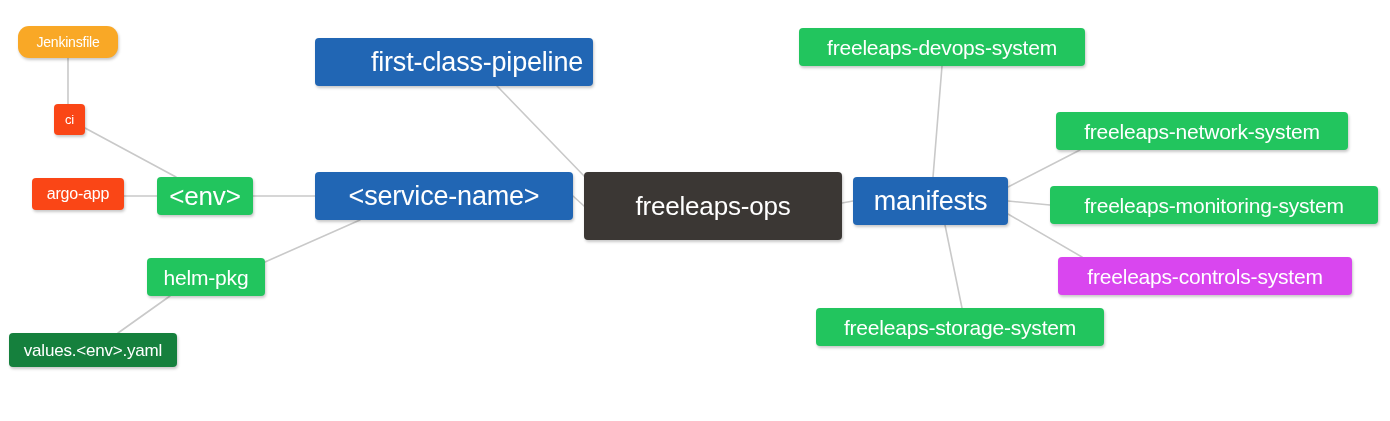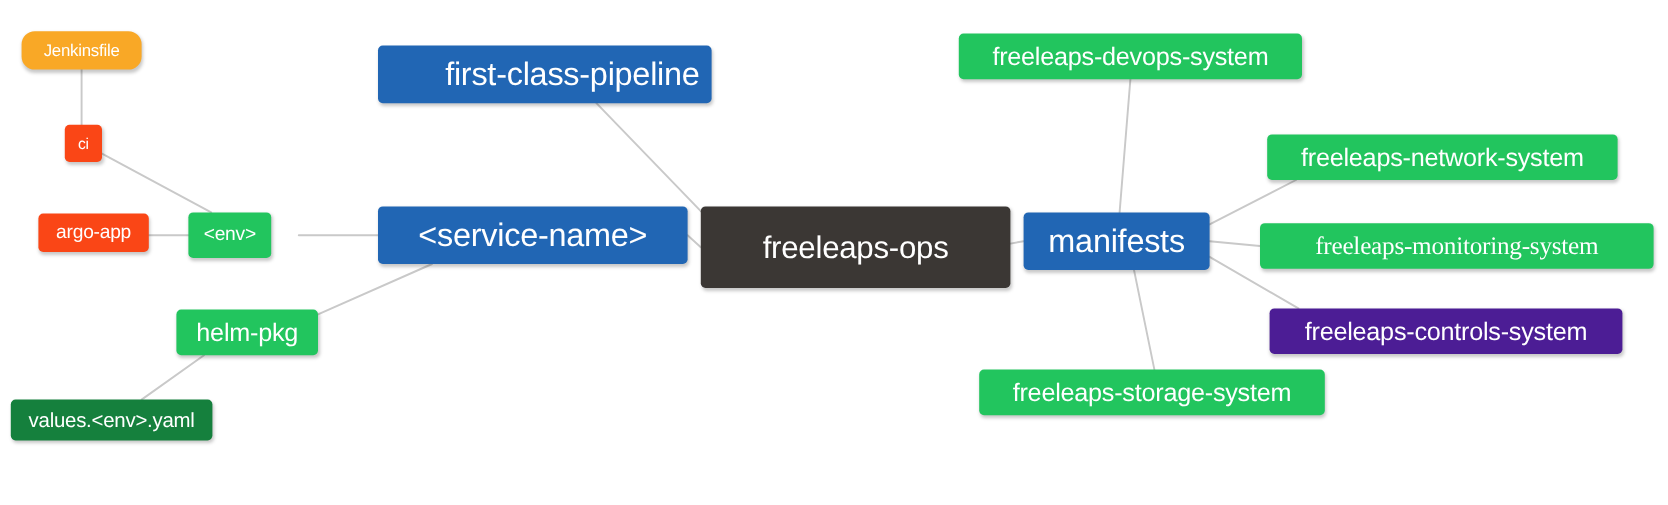--- a/index.html
+++ b/index.html
@@ -70,21 +70,21 @@
   <div id="node-layer">
       <div class="node" style="left: 584px; top: 172px; width: 258px; height: 68px; background: rgb(59, 55, 52); font-size: 26px;">
         <span class="node-label">freeleaps-ops</span>
       </div>
       <div class="node" style="left: 315px; top: 172px; width: 258px; height: 48px; background: rgb(33, 102, 180); font-size: 27px;">
         <span class="node-label">&lt;service-name&gt;</span>
       </div>
       <div class="node" style="left: 315px; top: 38px; width: 278px; height: 48px; background: rgb(33, 102, 180); font-size: 27px; padding-left: 46px;">
         <span class="node-label">first-class-pipeline</span>
       </div>
-      <div class="node" style="left: 157px; top: 177px; width: 69px; height: 38px; background: rgb(34, 197, 94); font-size: 16px;">
+      <div class="node" style="left: 157px; top: 177px; width: 96px; height: 38px; background: rgb(34, 197, 94); font-size: 26px;">
         <span class="node-label">&lt;env&gt;</span>
       </div>
       <div class="node" style="left: 54px; top: 104px; width: 31px; height: 31px; background: rgb(250, 70, 22); font-size: 13px;">
         <span class="node-label">ci</span>
       </div>
       <div class="node" style="left: 18px; top: 26px; width: 100px; height: 32px; background: rgb(249, 168, 38); font-size: 14px; border-radius: 11px;">
         <span class="node-label">Jenkinsfile</span>
       </div>
       <div class="node" style="left: 32px; top: 178px; width: 92px; height: 32px; background: rgb(250, 70, 22); font-size: 16px;">
         <span class="node-label">argo-app</span>
@@ -97,23 +97,23 @@
       </div>
       <div class="node" style="left: 853px; top: 177px; width: 155px; height: 48px; background: rgb(33, 102, 180); font-size: 27px;">
         <span class="node-label">manifests</span>
       </div>
       <div class="node" style="left: 799px; top: 28px; width: 286px; height: 38px; background: rgb(34, 197, 94); font-size: 21px;">
         <span class="node-label">freeleaps-devops-system</span>
       </div>
       <div class="node" style="left: 1056px; top: 112px; width: 292px; height: 38px; background: rgb(34, 197, 94); font-size: 21px;">
         <span class="node-label">freeleaps-network-system</span>
       </div>
-      <div class="node" style="left: 1050px; top: 186px; width: 328px; height: 38px; background: rgb(34, 197, 94); font-size: 21px; font-family: Liberation Serif, serif;">
+      <div class="node" style="left: 1050px; top: 186px; width: 328px; height: 38px; background: rgb(34, 197, 94); font-size: 21px;">
         <span class="node-label">freeleaps-monitoring-system</span>
       </div>
-      <div class="node" style="left: 1058px; top: 257px; width: 294px; height: 38px; background: #4c1d95; font-size: 21px;">
+      <div class="node" style="left: 1058px; top: 257px; width: 294px; height: 38px; background: #d946ef; font-size: 21px;">
         <span class="node-label">freeleaps-controls-system</span>
       </div>
       <div class="node" style="left: 816px; top: 308px; width: 288px; height: 38px; background: rgb(34, 197, 94); font-size: 21px;">
         <span class="node-label">freeleaps-storage-system</span>
       </div>
     </div>
 </div>
 
 </body></html>

